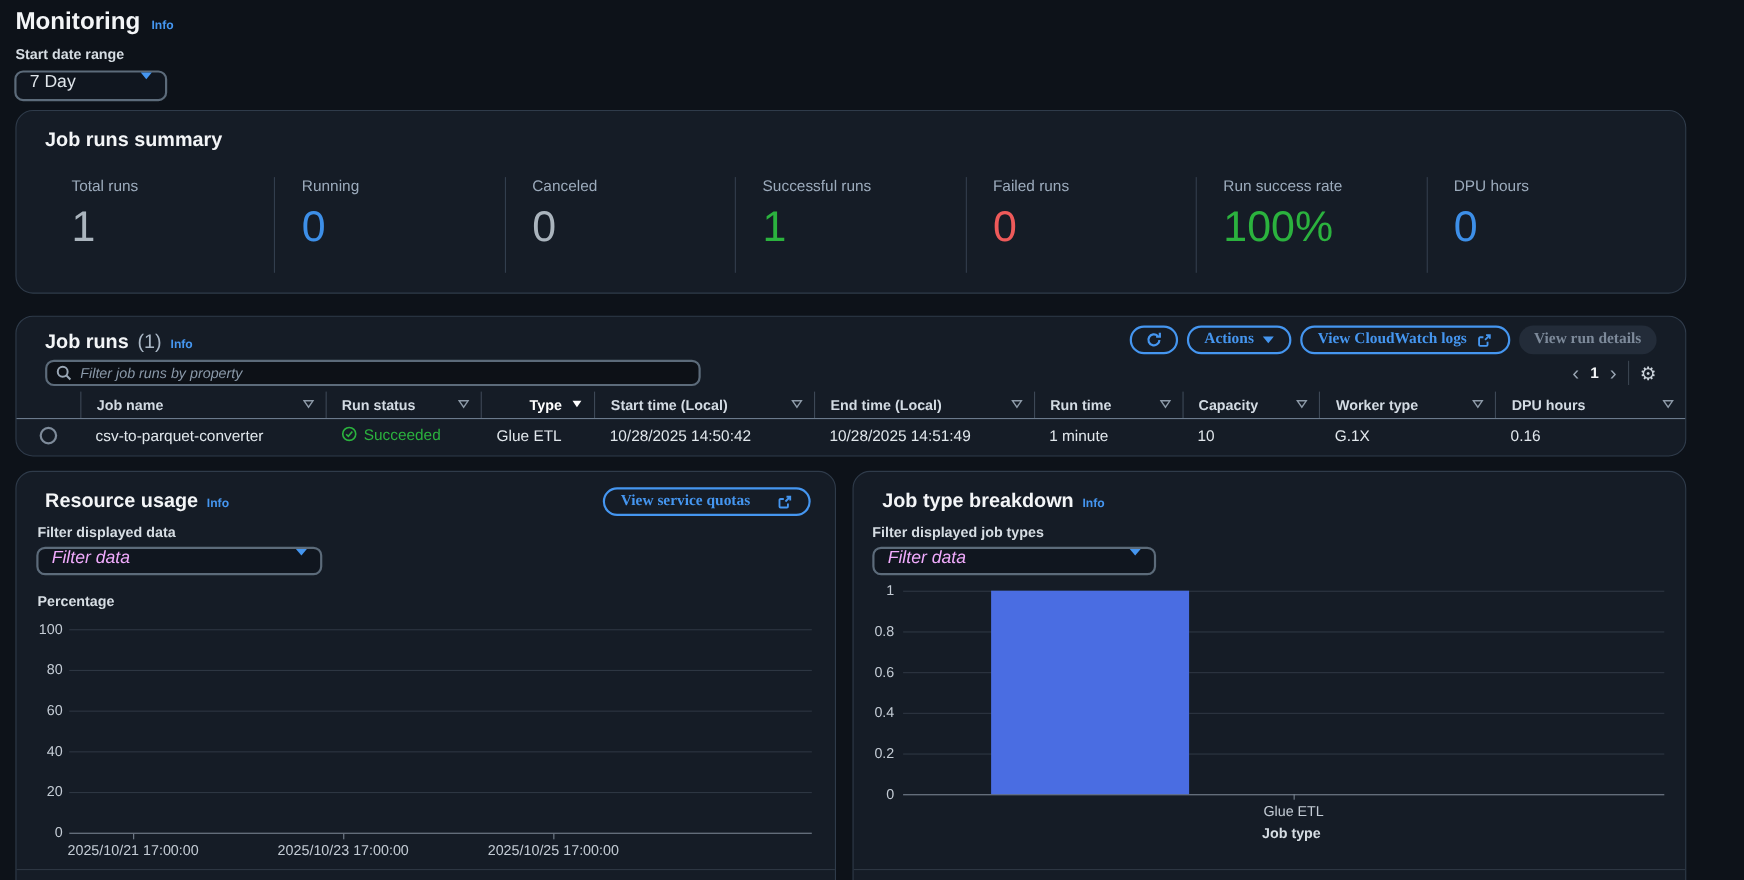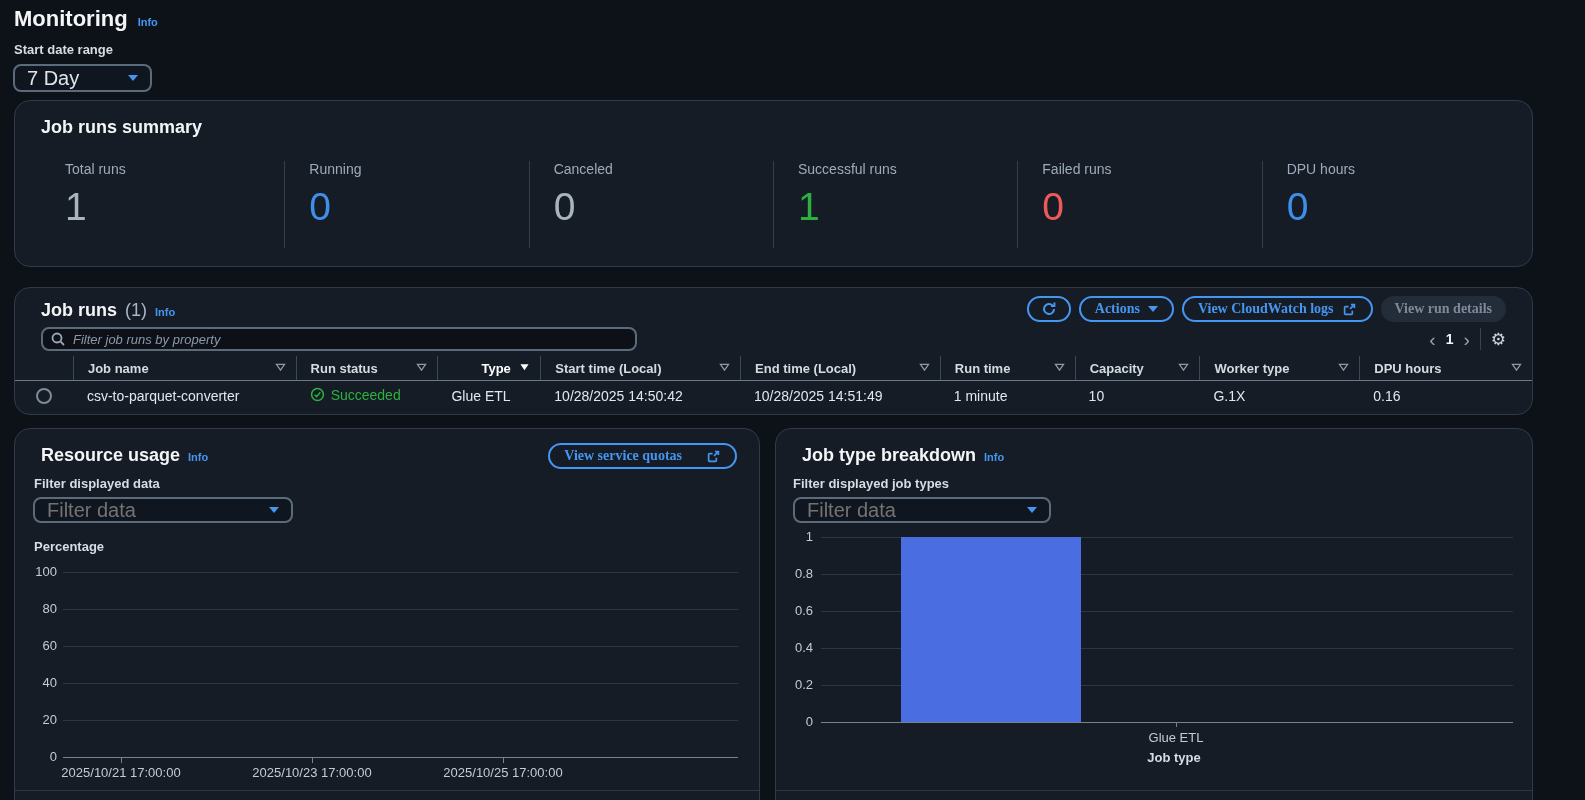--- a/index.html
+++ b/index.html
@@ -18,25 +18,25 @@
     border-radius:16px;
   }
   .card-title { font-size:18px; font-weight:700; color:#f3f5f7; }
   .title-row { display:flex; align-items:baseline; gap:8px; }
 
   
   #page-header { position:absolute; left:14px; top:6px; display:flex; align-items:baseline; gap:10px; }
   #page-title { font-size:22px; font-weight:700; color:#f3f5f7; }
   #start-date-label { position:absolute; left:14px; top:42px; font-size:13px; font-weight:700; color:#d6dde3; }
   .dropdown {
-    position:absolute; display:flex; align-items:center; justify-content:space-between;
+    position:absolute; display:flex; justify-content:space-between;
     border:2px solid #5c6b7a; border-radius:8px; background:#10161f;
-    padding:0 12px; cursor:pointer; font-size:20px; color:#dfe5ea;
-  }
-  .dropdown .placeholder { color:#737373; }
+    padding:0 12px; cursor:pointer; font-size:16px; color:#dfe5ea;
+  }
+  .dropdown .placeholder { font-style:italic; color:#f0abfc; }
   .caret-down { width:0; height:0; border-left:5px solid transparent; border-right:5px solid transparent; border-top:6px solid #4596f0; }
   #date-range-dropdown { left:13px; top:64px; width:139px; height:28px; }
 
   
   #summary-card { left:14px; top:100px; width:1519px; height:167px; }
   #summary-card .title-row { position:absolute; left:26px; top:16px; }
   #summary-metrics { position:absolute; left:26px; right:26px; top:60px; bottom:18px; display:flex; }
   .metric { flex:1; padding-left:24px; }
   .metric + .metric { border-left:1px solid #323e4d; }
   .metric-label { font-size:14px; color:#9cabbc; }
@@ -126,20 +126,24 @@
         <div class="metric-label">Canceled</div>
         <div class="metric-value" style="color: rgb(170, 180, 189);">0</div>
       </div>
       <div class="metric">
         <div class="metric-label">Successful runs</div>
         <div class="metric-value" style="color: rgb(43, 178, 62);">1</div>
       </div>
       <div class="metric">
         <div class="metric-label">Failed runs</div>
         <div class="metric-value" style="color: rgb(238, 90, 90);">0</div>
+      </div>
+      <div class="metric">
+        <div class="metric-label">Run success rate</div>
+        <div class="metric-value" style="color: rgb(43, 178, 62);">100%</div>
       </div>
       <div class="metric">
         <div class="metric-label">DPU hours</div>
         <div class="metric-value" style="color: rgb(61, 143, 232);">0</div>
       </div>
     </div>
 </div>
 
 <div class="card" id="jobruns-card">
   <div class="title-row">

